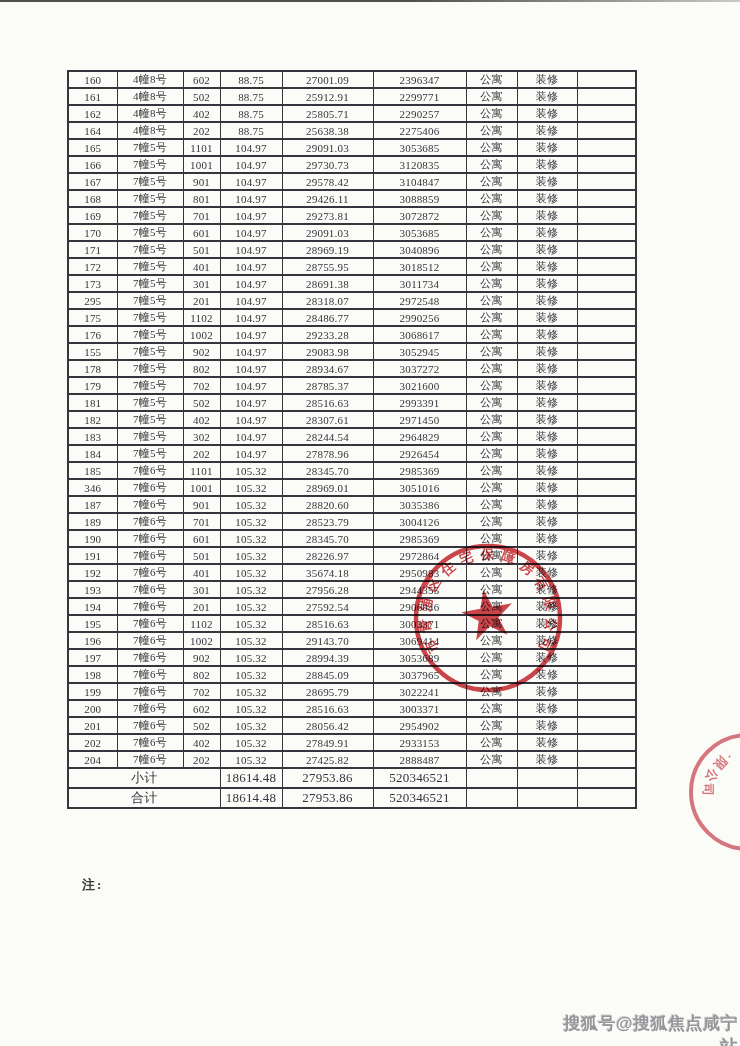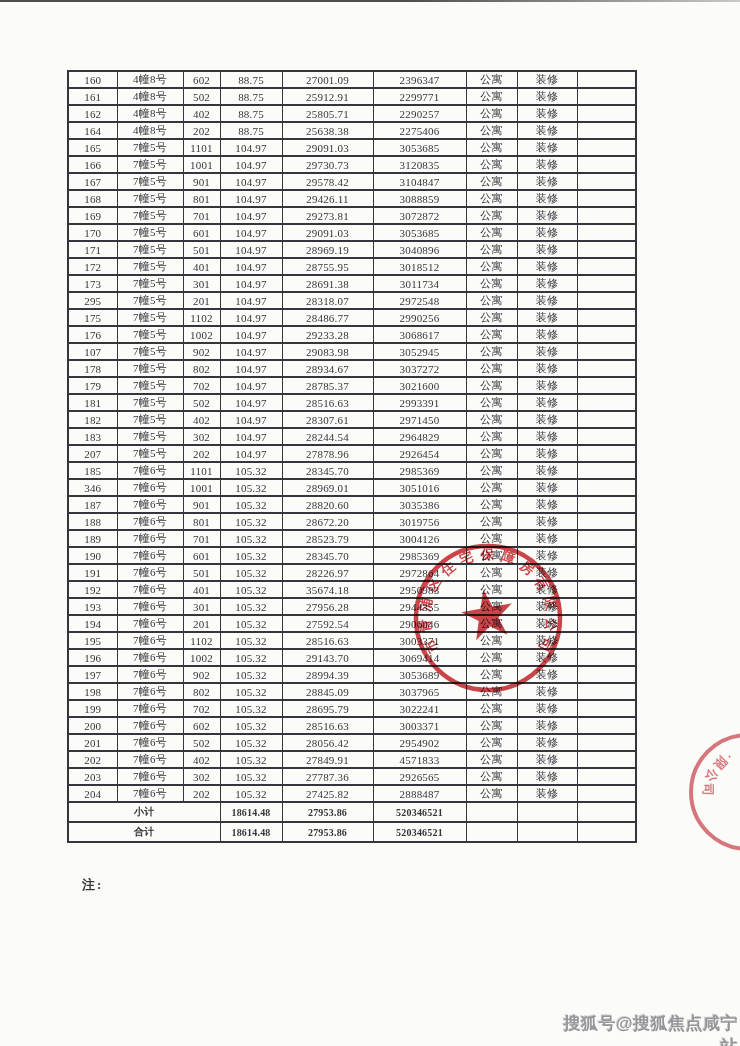--- a/index.html
+++ b/index.html
@@ -22,21 +22,21 @@
   }
   table.price-table td{
     border:1px solid var(--border);
     border-top-width:2px;border-bottom-width:2px;
     padding:0;text-align:center;vertical-align:middle;
     font-size:11px;color:var(--ink);letter-spacing:.2px;
     overflow:hidden;white-space:nowrap;
   }
   tr.data-row{height:16.6px;}
   tr.total-row{height:20px;}
-  tr.total-row td{font-size:10px;font-weight:700;}
+  tr.total-row td{font-size:13px;font-weight:400;}
   td.cjk{font-size:11px;letter-spacing:1px;}
   .note{
     position:absolute;left:82px;top:876px;
     font-size:13px;font-weight:600;color:#3a3a3a;letter-spacing:2px;
   }
   svg.stamps{
     position:absolute;left:0;top:0;width:740px;height:1046px;
     pointer-events:none;mix-blend-mode:multiply;
   }
   .watermark{
@@ -252,21 +252,21 @@
     <td>1002</td>
     <td>104.97</td>
     <td>29233.28</td>
     <td>3068617</td>
     <td class="cjk">公寓</td>
     <td class="cjk">装修</td>
     <td></td>
   </tr>
 
   <tr class="data-row">
-    <td>107</td>
+    <td>155</td>
     <td class="cjk">7幢5号</td>
     <td>902</td>
     <td>104.97</td>
     <td>29083.98</td>
     <td>3052945</td>
     <td class="cjk">公寓</td>
     <td class="cjk">装修</td>
     <td></td>
   </tr>
 
@@ -325,21 +325,21 @@
     <td>302</td>
     <td>104.97</td>
     <td>28244.54</td>
     <td>2964829</td>
     <td class="cjk">公寓</td>
     <td class="cjk">装修</td>
     <td></td>
   </tr>
 
   <tr class="data-row">
-    <td>207</td>
+    <td>184</td>
     <td class="cjk">7幢5号</td>
     <td>202</td>
     <td>104.97</td>
     <td>27878.96</td>
     <td>2926454</td>
     <td class="cjk">公寓</td>
     <td class="cjk">装修</td>
     <td></td>
   </tr>
 
@@ -372,31 +372,20 @@
     <td class="cjk">7幢6号</td>
     <td>901</td>
     <td>105.32</td>
     <td>28820.60</td>
     <td>3035386</td>
     <td class="cjk">公寓</td>
     <td class="cjk">装修</td>
     <td></td>
   </tr>
 
-  <tr class="data-row">
-    <td>188</td>
-    <td class="cjk">7幢6号</td>
-    <td>801</td>
-    <td>105.32</td>
-    <td>28672.20</td>
-    <td>3019756</td>
-    <td class="cjk">公寓</td>
-    <td class="cjk">装修</td>
-    <td></td>
-  </tr>
 
   <tr class="data-row">
     <td>189</td>
     <td class="cjk">7幢6号</td>
     <td>701</td>
     <td>105.32</td>
     <td>28523.79</td>
     <td>3004126</td>
     <td class="cjk">公寓</td>
     <td class="cjk">装修</td>
@@ -546,37 +535,26 @@
     <td class="cjk">装修</td>
     <td></td>
   </tr>
 
   <tr class="data-row">
     <td>202</td>
     <td class="cjk">7幢6号</td>
     <td>402</td>
     <td>105.32</td>
     <td>27849.91</td>
-    <td>4571833</td>
-    <td class="cjk">公寓</td>
-    <td class="cjk">装修</td>
-    <td></td>
-  </tr>
-
-  <tr class="data-row">
-    <td>203</td>
-    <td class="cjk">7幢6号</td>
-    <td>302</td>
-    <td>105.32</td>
-    <td>27787.36</td>
-    <td>2926565</td>
-    <td class="cjk">公寓</td>
-    <td class="cjk">装修</td>
-    <td></td>
-  </tr>
+    <td>2933153</td>
+    <td class="cjk">公寓</td>
+    <td class="cjk">装修</td>
+    <td></td>
+  </tr>
+
 
   <tr class="data-row">
     <td>204</td>
     <td class="cjk">7幢6号</td>
     <td>202</td>
     <td>105.32</td>
     <td>27425.82</td>
     <td>2888487</td>
     <td class="cjk">公寓</td>
     <td class="cjk">装修</td>

